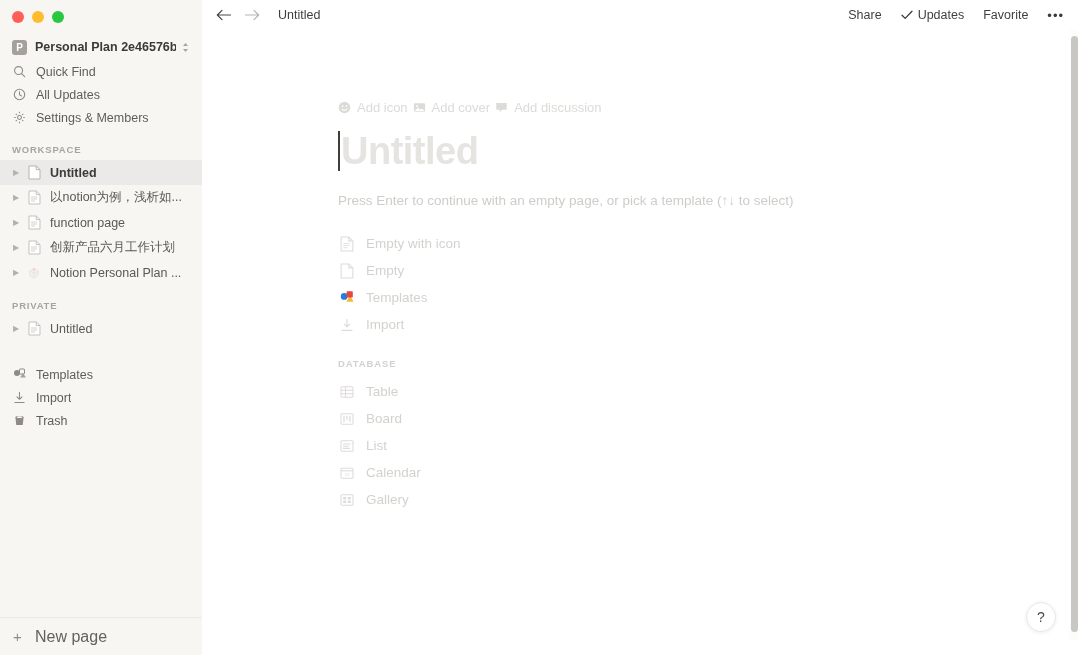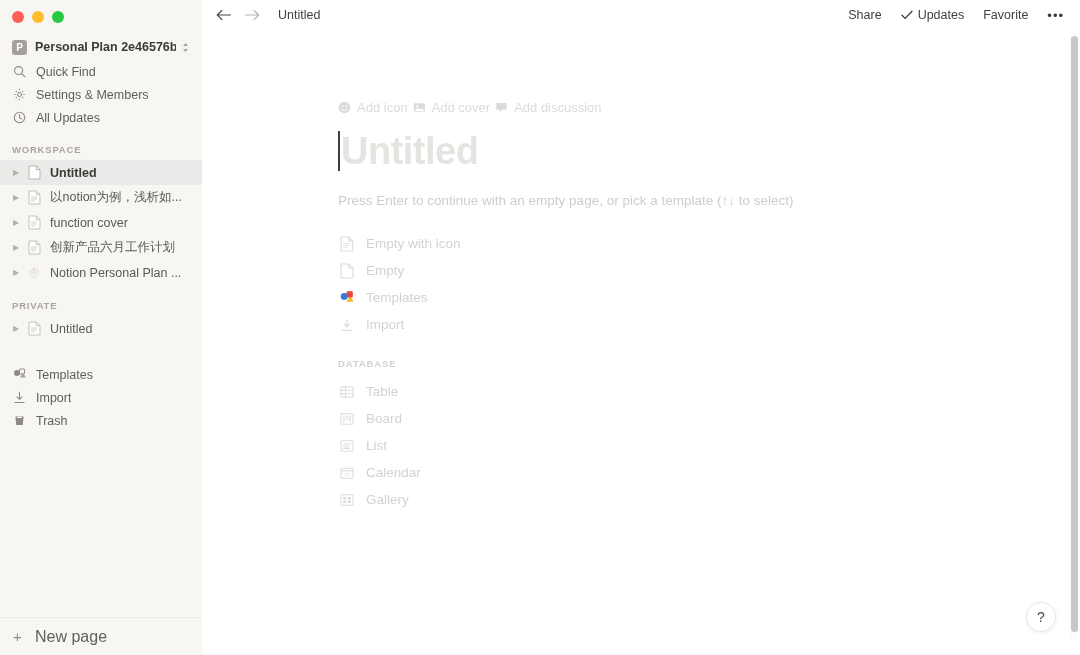--- a/index.html
+++ b/index.html
@@ -308,37 +308,37 @@
             <circle cx="6" cy="6" r="4.3" fill="none" stroke="#8e8b85" stroke-width="1.2"></circle>
             <line x1="9.2" y1="9.2" x2="12.6" y2="12.6" stroke="#8e8b85" stroke-width="1.2" stroke-linecap="round"></line>
           </svg>
       </span>
       <span class="lbl">Quick Find</span>
     </div>
 
     <div class="nav-item">
       <span class="ico">
         <svg width="13" height="13" viewBox="0 0 14 14">
+            <circle cx="7" cy="7" r="5.6" fill="none" stroke="#8e8b85" stroke-width="1.15"></circle>
+            <path d="M7 4v3.3l2.2 1.3" fill="none" stroke="#8e8b85" stroke-width="1.15" stroke-linecap="round"></path>
+          </svg>
+      </span>
+      <span class="lbl">All Updates</span>
+    </div>
+
+    <div class="nav-item">
+      <span class="ico">
+        <svg width="13" height="13" viewBox="0 0 14 14">
           <g fill="none" stroke="#8e8b85" stroke-width="1.15">
             <circle cx="7" cy="7" r="2.1"></circle>
             <path d="M7 .9v1.6M7 11.5v1.6M1.3 7h1.6M11.1 7h1.6M3 3l1.1 1.1M9.9 9.9L11 11M11 3L9.9 4.1M4.1 9.9L3 11"></path>
           </g>
         </svg>
       </span>
       <span class="lbl">Settings &amp; Members</span>
-    </div>
-
-    <div class="nav-item">
-      <span class="ico">
-        <svg width="13" height="13" viewBox="0 0 14 14">
-            <circle cx="7" cy="7" r="5.6" fill="none" stroke="#8e8b85" stroke-width="1.15"></circle>
-            <path d="M7 4v3.3l2.2 1.3" fill="none" stroke="#8e8b85" stroke-width="1.15" stroke-linecap="round"></path>
-          </svg>
-      </span>
-      <span class="lbl">All Updates</span>
     </div>
 
     <div class="sect-head">WORKSPACE</div>
 
     <div class="page-row sel">
       <span class="tri">▶</span>
       <span class="pico">
         <svg width="13" height="15" viewBox="0 0 13 15">
             <path d="M1 1h7.3L12 4.6V14H1z" fill="#fff" stroke="#b6b3ad" stroke-width="1"></path>
             <path d="M8.2 1v3.6H12" fill="none" stroke="#b6b3ad" stroke-width="1"></path>
@@ -361,21 +361,21 @@
 
     <div class="page-row">
       <span class="tri">▶</span>
       <span class="pico">
         <svg width="13" height="15" viewBox="0 0 13 15">
             <path d="M1 1h7.3L12 4.6V14H1z" fill="#fff" stroke="#c4c1bb" stroke-width="1"></path>
             <path d="M8.2 1v3.6H12" fill="none" stroke="#c4c1bb" stroke-width="1"></path>
             <path d="M3 7h6M3 9h6M3 11h4" stroke="#cfccc6" stroke-width=".9"></path>
           </svg>
       </span>
-      <span class="ptxt">function cover</span>
+      <span class="ptxt">function page</span>
     </div>
 
     <div class="page-row">
       <span class="tri">▶</span>
       <span class="pico">
         <svg width="13" height="15" viewBox="0 0 13 15">
             <path d="M1 1h7.3L12 4.6V14H1z" fill="#fff" stroke="#c4c1bb" stroke-width="1"></path>
             <path d="M8.2 1v3.6H12" fill="none" stroke="#c4c1bb" stroke-width="1"></path>
             <path d="M3 7h6M3 9h6M3 11h4" stroke="#cfccc6" stroke-width=".9"></path>
           </svg>

